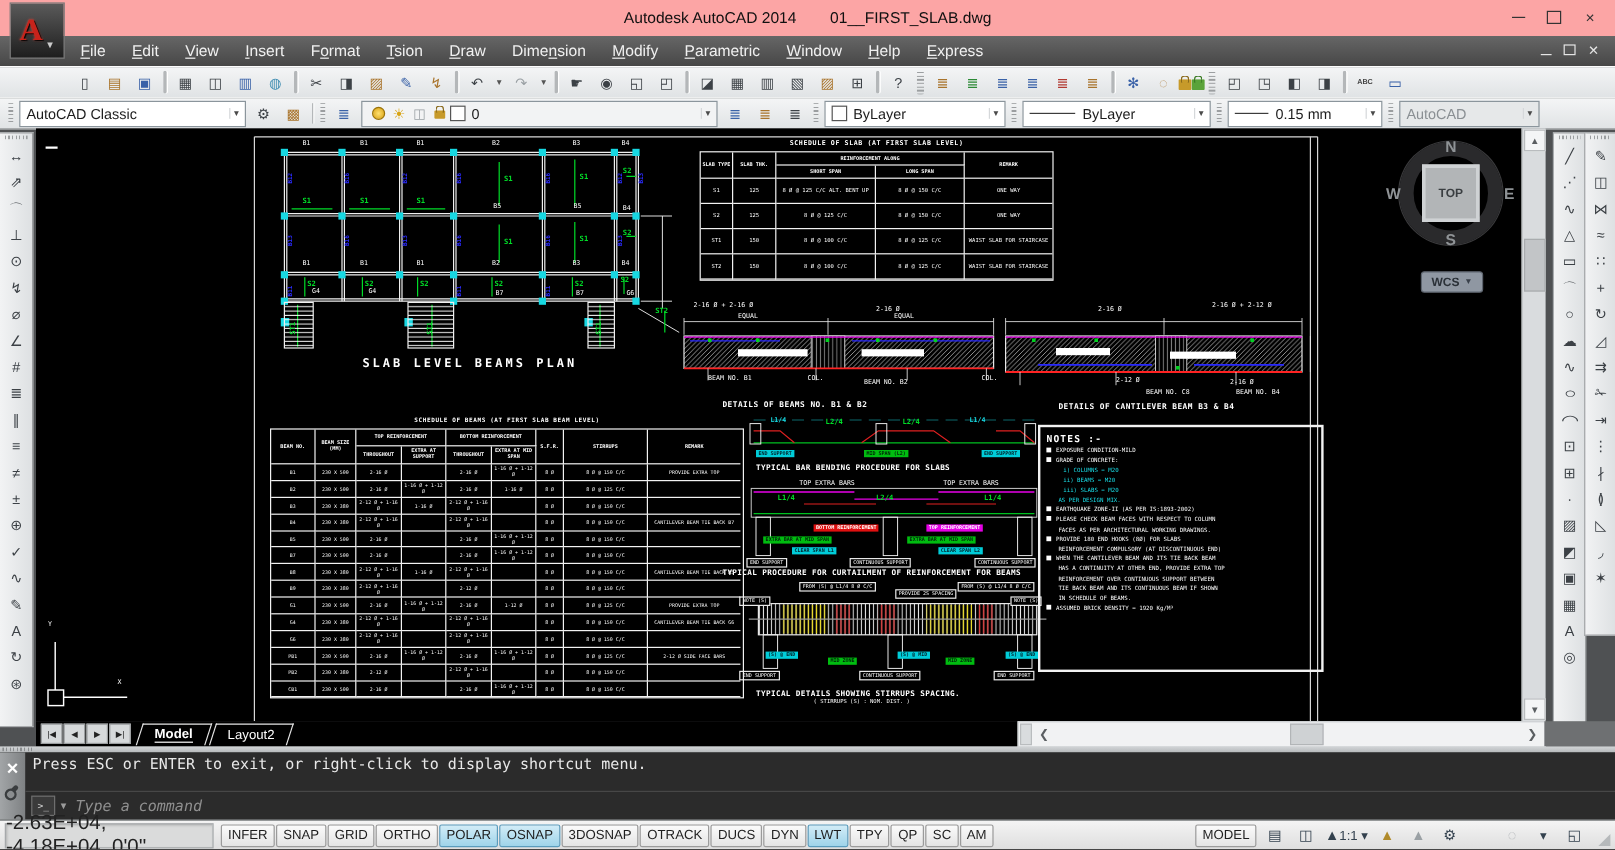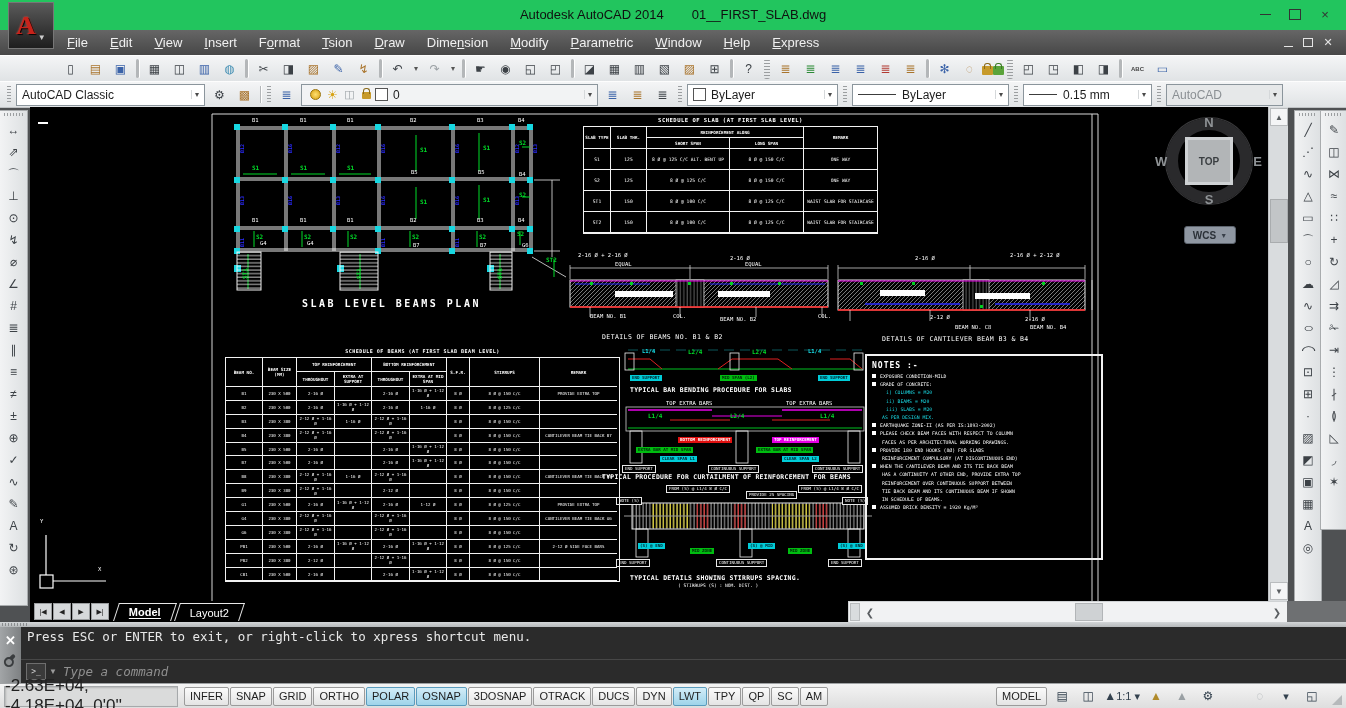--- a/index.html
+++ b/index.html
@@ -1,19 +1,19 @@
 <!DOCTYPE html>
 <html><head>
 <meta charset="utf-8">
 <style>
   html,body{margin:0;padding:0;background:#222;}
   #app{position:relative;width:1346px;height:708px;overflow:hidden;background:#4f5153;
        font-family:"Liberation Sans",sans-serif;-webkit-font-smoothing:antialiased;}
   
-  .titlebar{position:absolute;left:0;top:0;width:100%;height:30px;background:#22c55e;border-bottom:5px solid #22c55e;}
+  .titlebar{position:absolute;left:0;top:0;width:100%;height:30px;background:#fca5a5;border-bottom:5px solid #22c55e;}
   .title-text{position:absolute;left:0;right:0;top:7px;text-align:center;font-size:13px;color:#101010;}
   .title-text span{margin:0 14px;}
   .wbtns{position:absolute;right:6px;top:4px;display:flex;}
   .wb{width:30px;height:21px;display:flex;align-items:center;justify-content:center;color:#333;font-size:13px;}
   .wb .minus{display:block;width:11px;height:0;border-top:1.5px solid #333;}
   .wb .maxi{display:block;width:10px;height:9px;border:1.2px solid #333;}
   .logo{position:absolute;left:8px;top:2px;width:44px;height:45px;z-index:30;background:linear-gradient(#5a5a5a,#1e1e1e);
         border:1px solid #777;display:flex;align-items:center;justify-content:center;}
   .logo .a{color:#c8231b;font-size:27px;font-weight:bold;font-family:"Liberation Serif",serif;
            text-shadow:1px 1px 1px #000,0 0 2px #ff5040;transform:scaleY(.95);}
@@ -67,21 +67,21 @@
   
   .canvas{position:absolute;left:30px;top:107px;width:1238px;height:494px;background:#000;overflow:hidden;}
   .canvas svg{position:absolute;left:0;top:0;}
   .lbl-layer{position:absolute;inset:0;pointer-events:none;}
   .lbl{position:absolute;font-family:"DejaVu Sans Mono",monospace;white-space:nowrap;line-height:1;}
   .lw{color:#fff;font-size:5.5px;}
   .lg{color:#00dc28;font-size:6px;font-weight:bold;}
   .lgv{color:#00dc28;font-size:6px;font-weight:bold;transform:rotate(-90deg);transform-origin:left top;}
   .lc{color:#18dce6;font-size:5.5px;font-weight:bold;}
   .lb{color:#2b2bff;font-size:5px;font-weight:bold;transform:rotate(-90deg);transform-origin:left top;}
-  .cap{color:#fff;font-size:6.5px;font-weight:normal;letter-spacing:.4px;}
+  .cap{color:#fff;font-size:6.5px;font-weight:bold;letter-spacing:.4px;}
   .ptitle{color:#fff;font-size:10px;font-weight:bold;letter-spacing:2.5px;text-align:center;}
   .dtitle{color:#fff;font-size:6.4px;font-weight:bold;letter-spacing:.3px;}
   .dsub{color:#fff;font-size:4.6px;}
   .wbx{color:#fff;border:1px solid #e8e8e8;font-size:4.2px;padding:1px 2px;background:#000;}
   .cbx{background:#00ccd8;color:#00222a;font-size:4.2px;font-weight:bold;padding:1px 2px;}
   .gbx{background:#00bc10;color:#00220a;font-size:4.2px;font-weight:bold;padding:1px 2px;}
   .mbx{background:#e400e4;color:#fff;font-size:4.2px;font-weight:bold;padding:1px 2px;}
   .rbx{background:#e01010;color:#fff;font-size:4.2px;font-weight:bold;padding:1px 2px;}
   
   .sched{position:absolute;color:#fff;font-family:"DejaVu Sans Mono",monospace;}
@@ -1147,21 +1147,21 @@
   <div class="hsbcorner"></div>
 
   <div class="cmd">
     <div class="cmd-handle"></div>
     <div class="cmd-body">
       <div class="cmd-gutter">
         <span class="gx">✕</span>
         <span class="gwrench"></span>
       </div>
       <div class="cmd-hist">
-        <div>Press ESC or ENTER to exit, or right-click to xpress shortcut menu.</div>
+        <div>Press ESC or ENTER to exit, or right-click to display shortcut menu.</div>
       </div>
       <div class="cmd-input">
         <span class="pchip">&gt;_</span>
         <span class="pcar">▼</span>
         <span class="ptext">Type a command</span>
       </div>
     </div>
   </div>
 
   <div class="statusbar">

